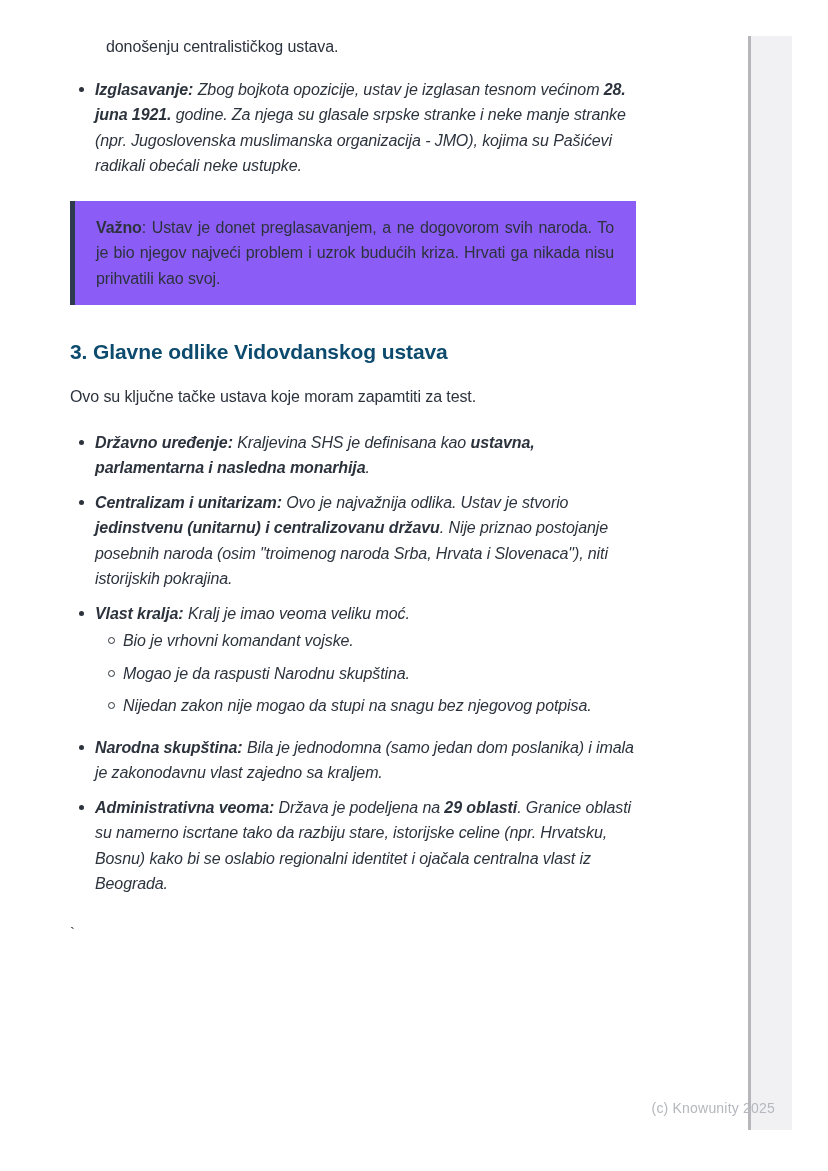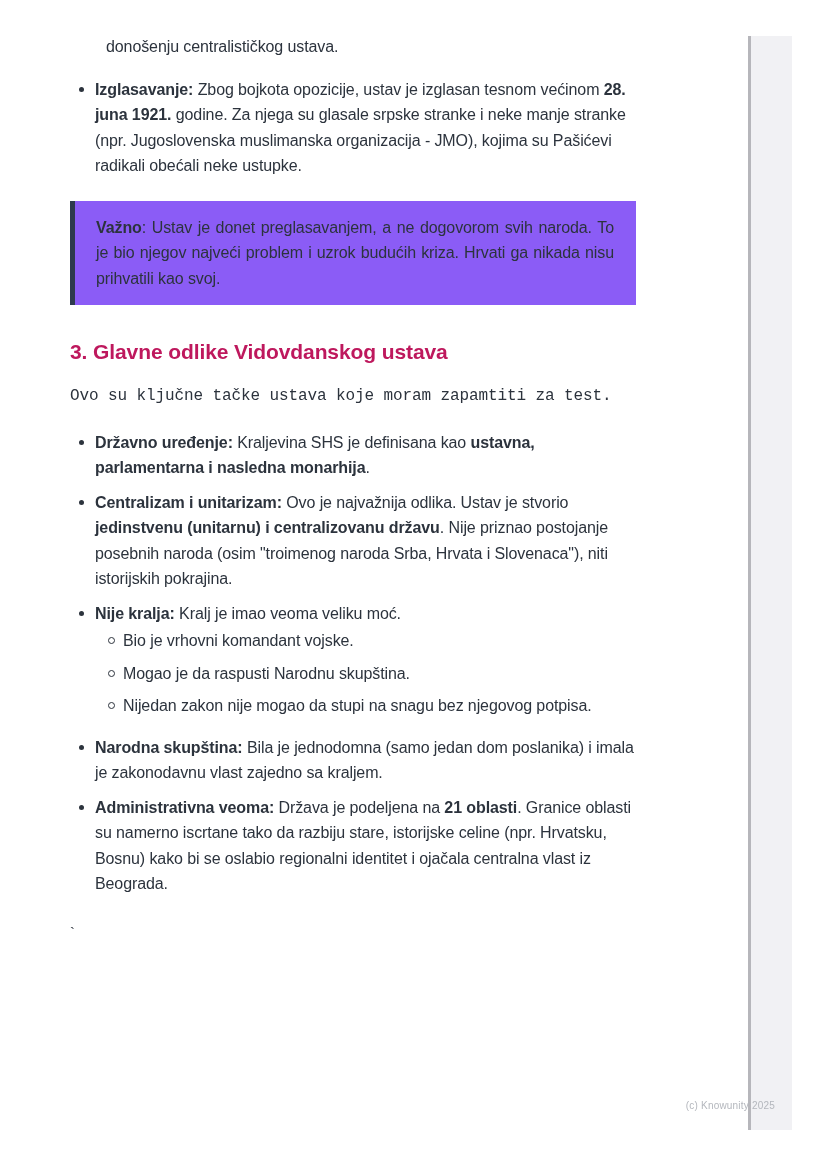--- a/index.html
+++ b/index.html
@@ -73,42 +73,42 @@
     background: transparent;
   }
   .callout {
     margin: 22px 0 34px 0;
     background: #8b5cf6;
     border-left: 5px solid #2e3a4e;
     padding: 14px 22px 14px 21px;
     text-align: justify;
   }
   .callout p { margin: 0; }
-  .bitem p { margin: 0; }
+  .bitem p { margin: 0; font-style: italic; }
   h2.heading {
     margin: 0 0 19px 0;
     font-size: 21px;
     line-height: 26px;
     font-weight: 700;
-    color: #be185d;
+    color: #0c4a6e;
   }
-  .intro { margin: 4px 0 20px 0; font-family: Liberation Mono, monospace; }
+  .intro { margin: 4px 0 20px 0; }
   .stray {
     position: absolute;
     left: 70px;
     top: 924px;
     font-size: 15px;
     color: #2c333d;
     z-index: 2;
   }
   .watermark {
     position: absolute;
     right: 53px;
     top: 1100px;
-    font-size: 10px;
+    font-size: 14px;
     letter-spacing: 0.2px;
     color: #b4b7bd;
     z-index: 3;
   }
 </style>
 </head>
 <body>
 
 <div class="page">
 
@@ -140,21 +140,21 @@
         <p><strong>Državno uređenje:</strong> Kraljevina SHS je definisana kao <strong>ustavna, parlamentarna i nasledna monarhija</strong>.</p>
       </li>
 
       <li class="bitem">
         <span class="dot"></span>
         <p><strong>Centralizam i unitarizam:</strong> Ovo je najvažnija odlika. Ustav je stvorio <strong>jedinstvenu (unitarnu) i centralizovanu državu</strong>. Nije priznao postojanje posebnih naroda (osim "troimenog naroda Srba, Hrvata i Slovenaca"), niti istorijskih pokrajina.</p>
       </li>
 
       <li class="bitem">
         <span class="dot"></span>
-        <p><strong>Nije kralja:</strong> Kralj je imao veoma veliku moć.</p>
+        <p><strong>Vlast kralja:</strong> Kralj je imao veoma veliku moć.</p>
         <ul class="sublist" style="margin-left:-25px;">
           <li class="subitem">
             <span class="circle"></span>
             <p>Bio je vrhovni komandant vojske.</p>
           </li>
           <li class="subitem">
             <span class="circle"></span>
             <p>Mogao je da raspusti Narodnu skupština.</p>
           </li>
           <li class="subitem">
@@ -164,21 +164,21 @@
         </ul>
       </li>
 
       <li class="bitem">
         <span class="dot"></span>
         <p><strong>Narodna skupština:</strong> Bila je jednodomna (samo jedan dom poslanika) i imala je zakonodavnu vlast zajedno sa kraljem.</p>
       </li>
 
       <li class="bitem">
         <span class="dot"></span>
-        <p><strong>Administrativna veoma:</strong> Država je podeljena na <strong>21 oblasti</strong>. Granice oblasti su namerno iscrtane tako da razbiju stare, istorijske celine (npr. Hrvatsku, Bosnu) kako bi se oslabio regionalni identitet i ojačala centralna vlast iz Beograda.</p>
+        <p><strong>Administrativna veoma:</strong> Država je podeljena na <strong>29 oblasti</strong>. Granice oblasti su namerno iscrtane tako da razbiju stare, istorijske celine (npr. Hrvatsku, Bosnu) kako bi se oslabio regionalni identitet i ojačala centralna vlast iz Beograda.</p>
       </li>
 
     </ul>
   </main>
 
   <span class="stray">`</span>
 
   <span class="watermark">(c) Knowunity 2025</span>
 
 </div>

